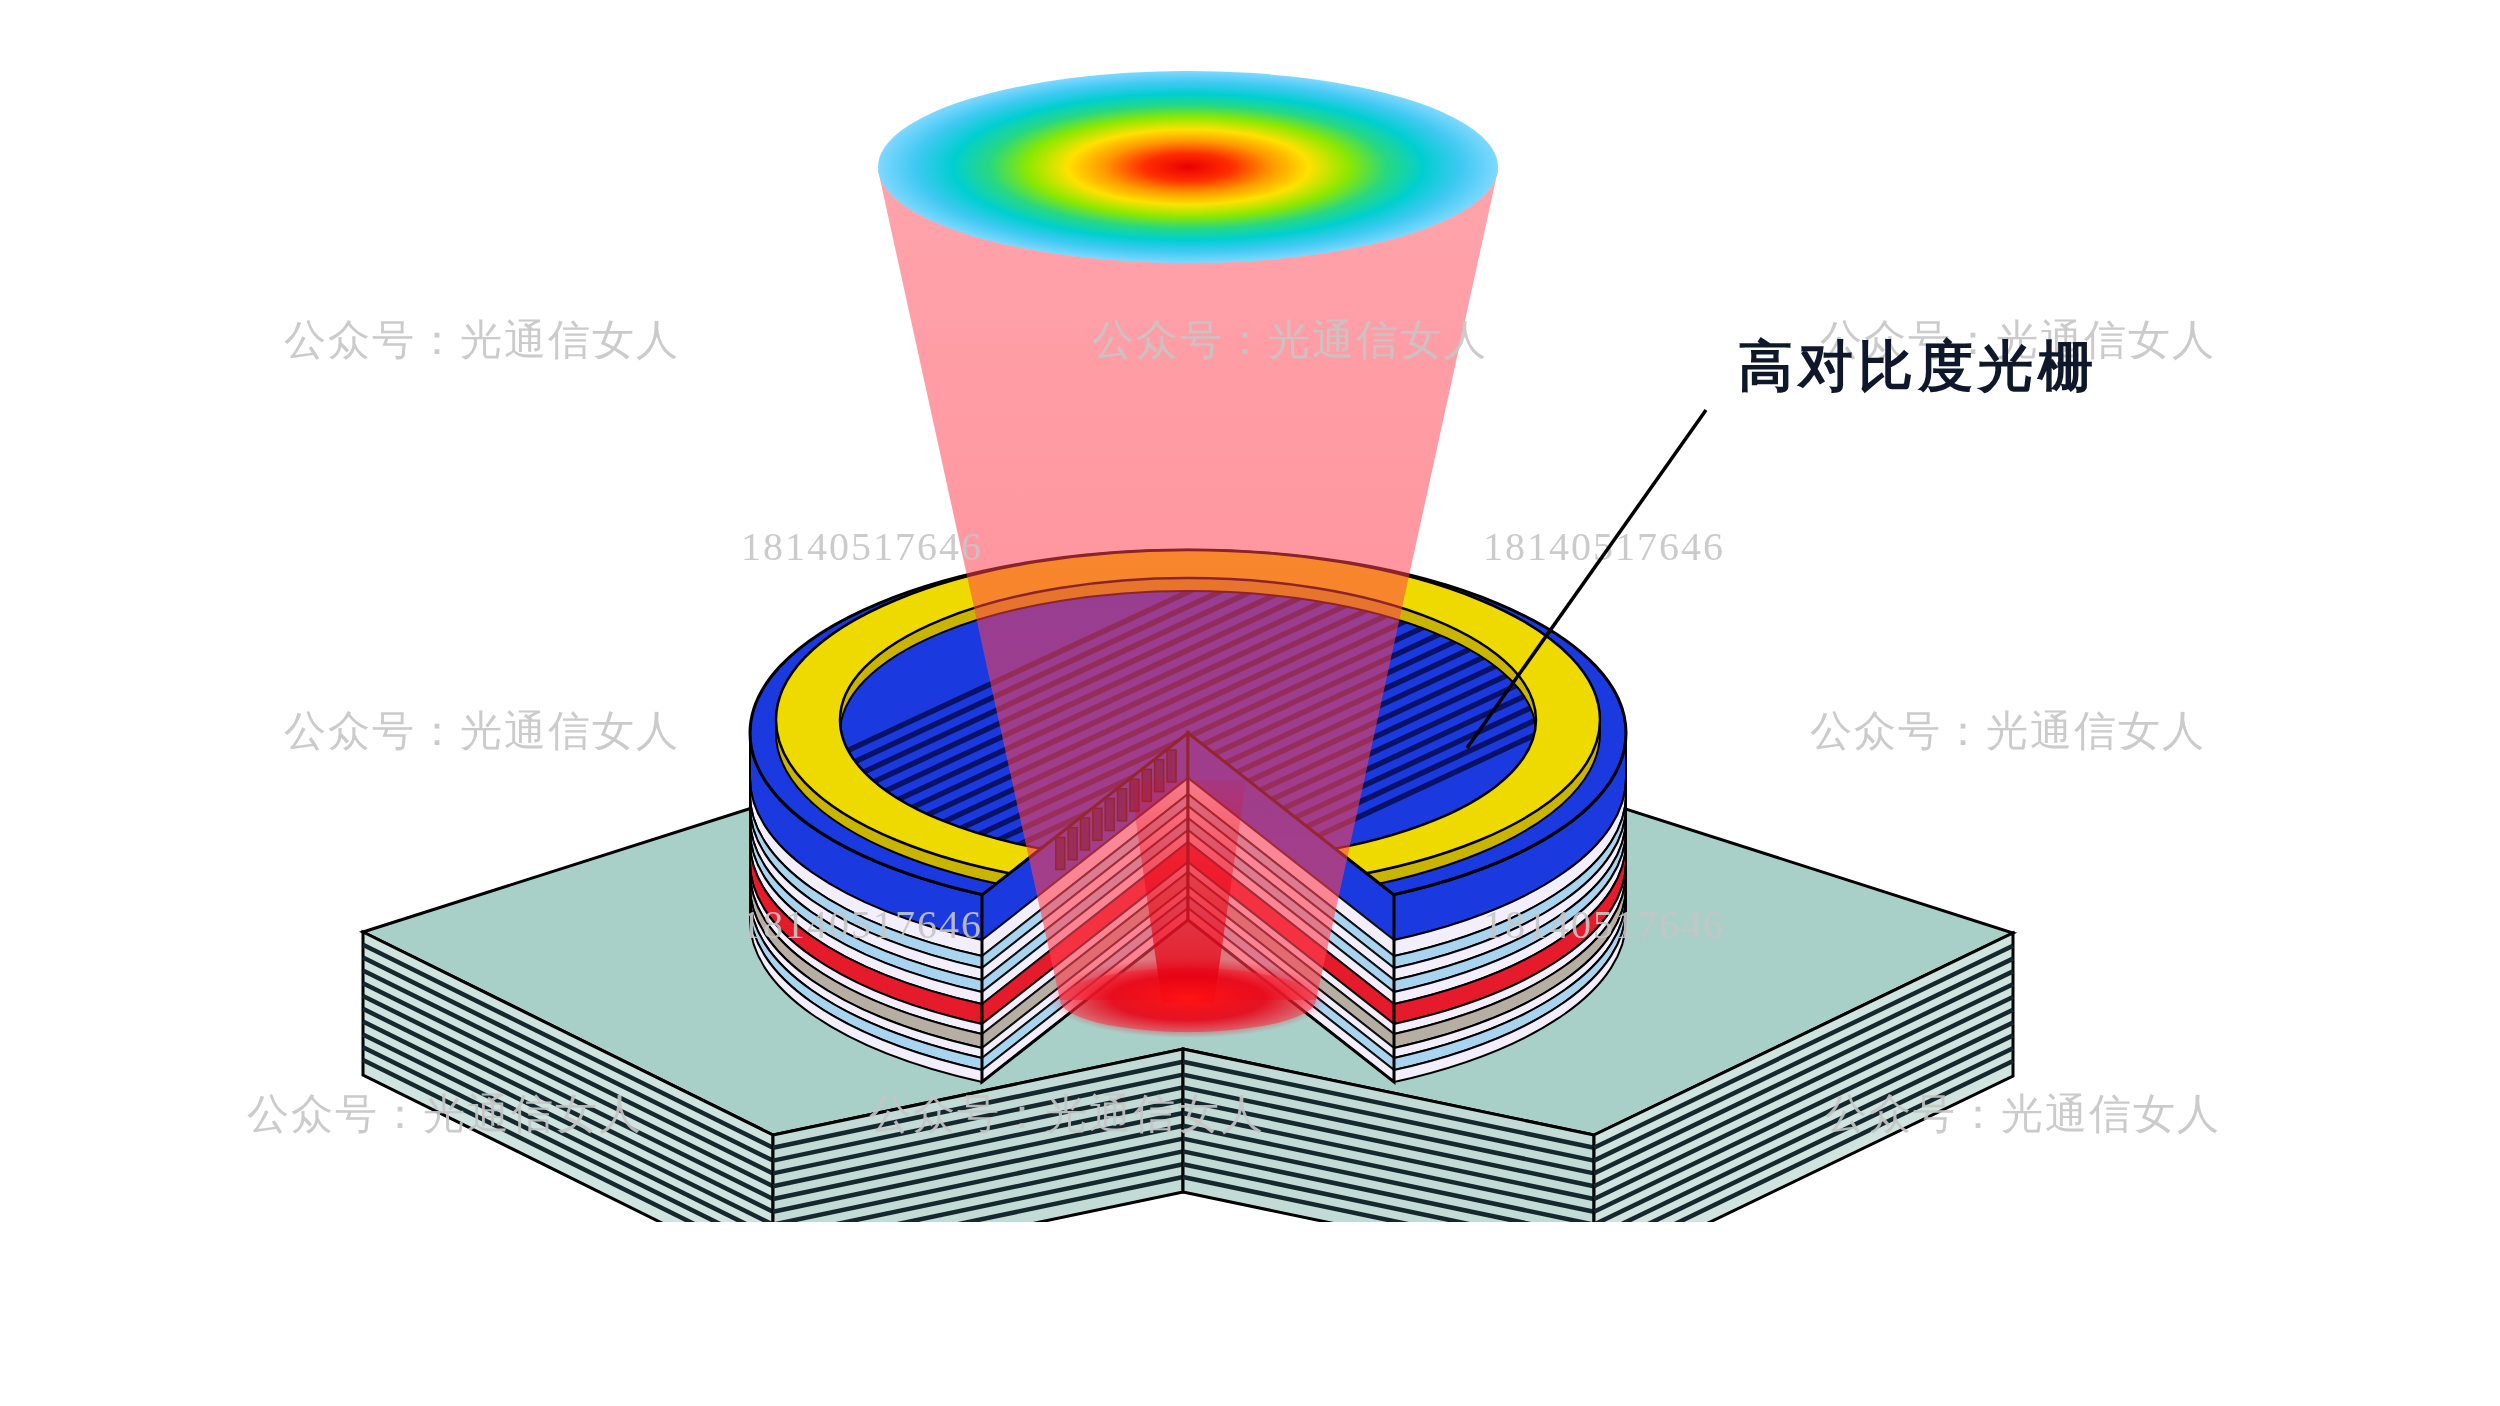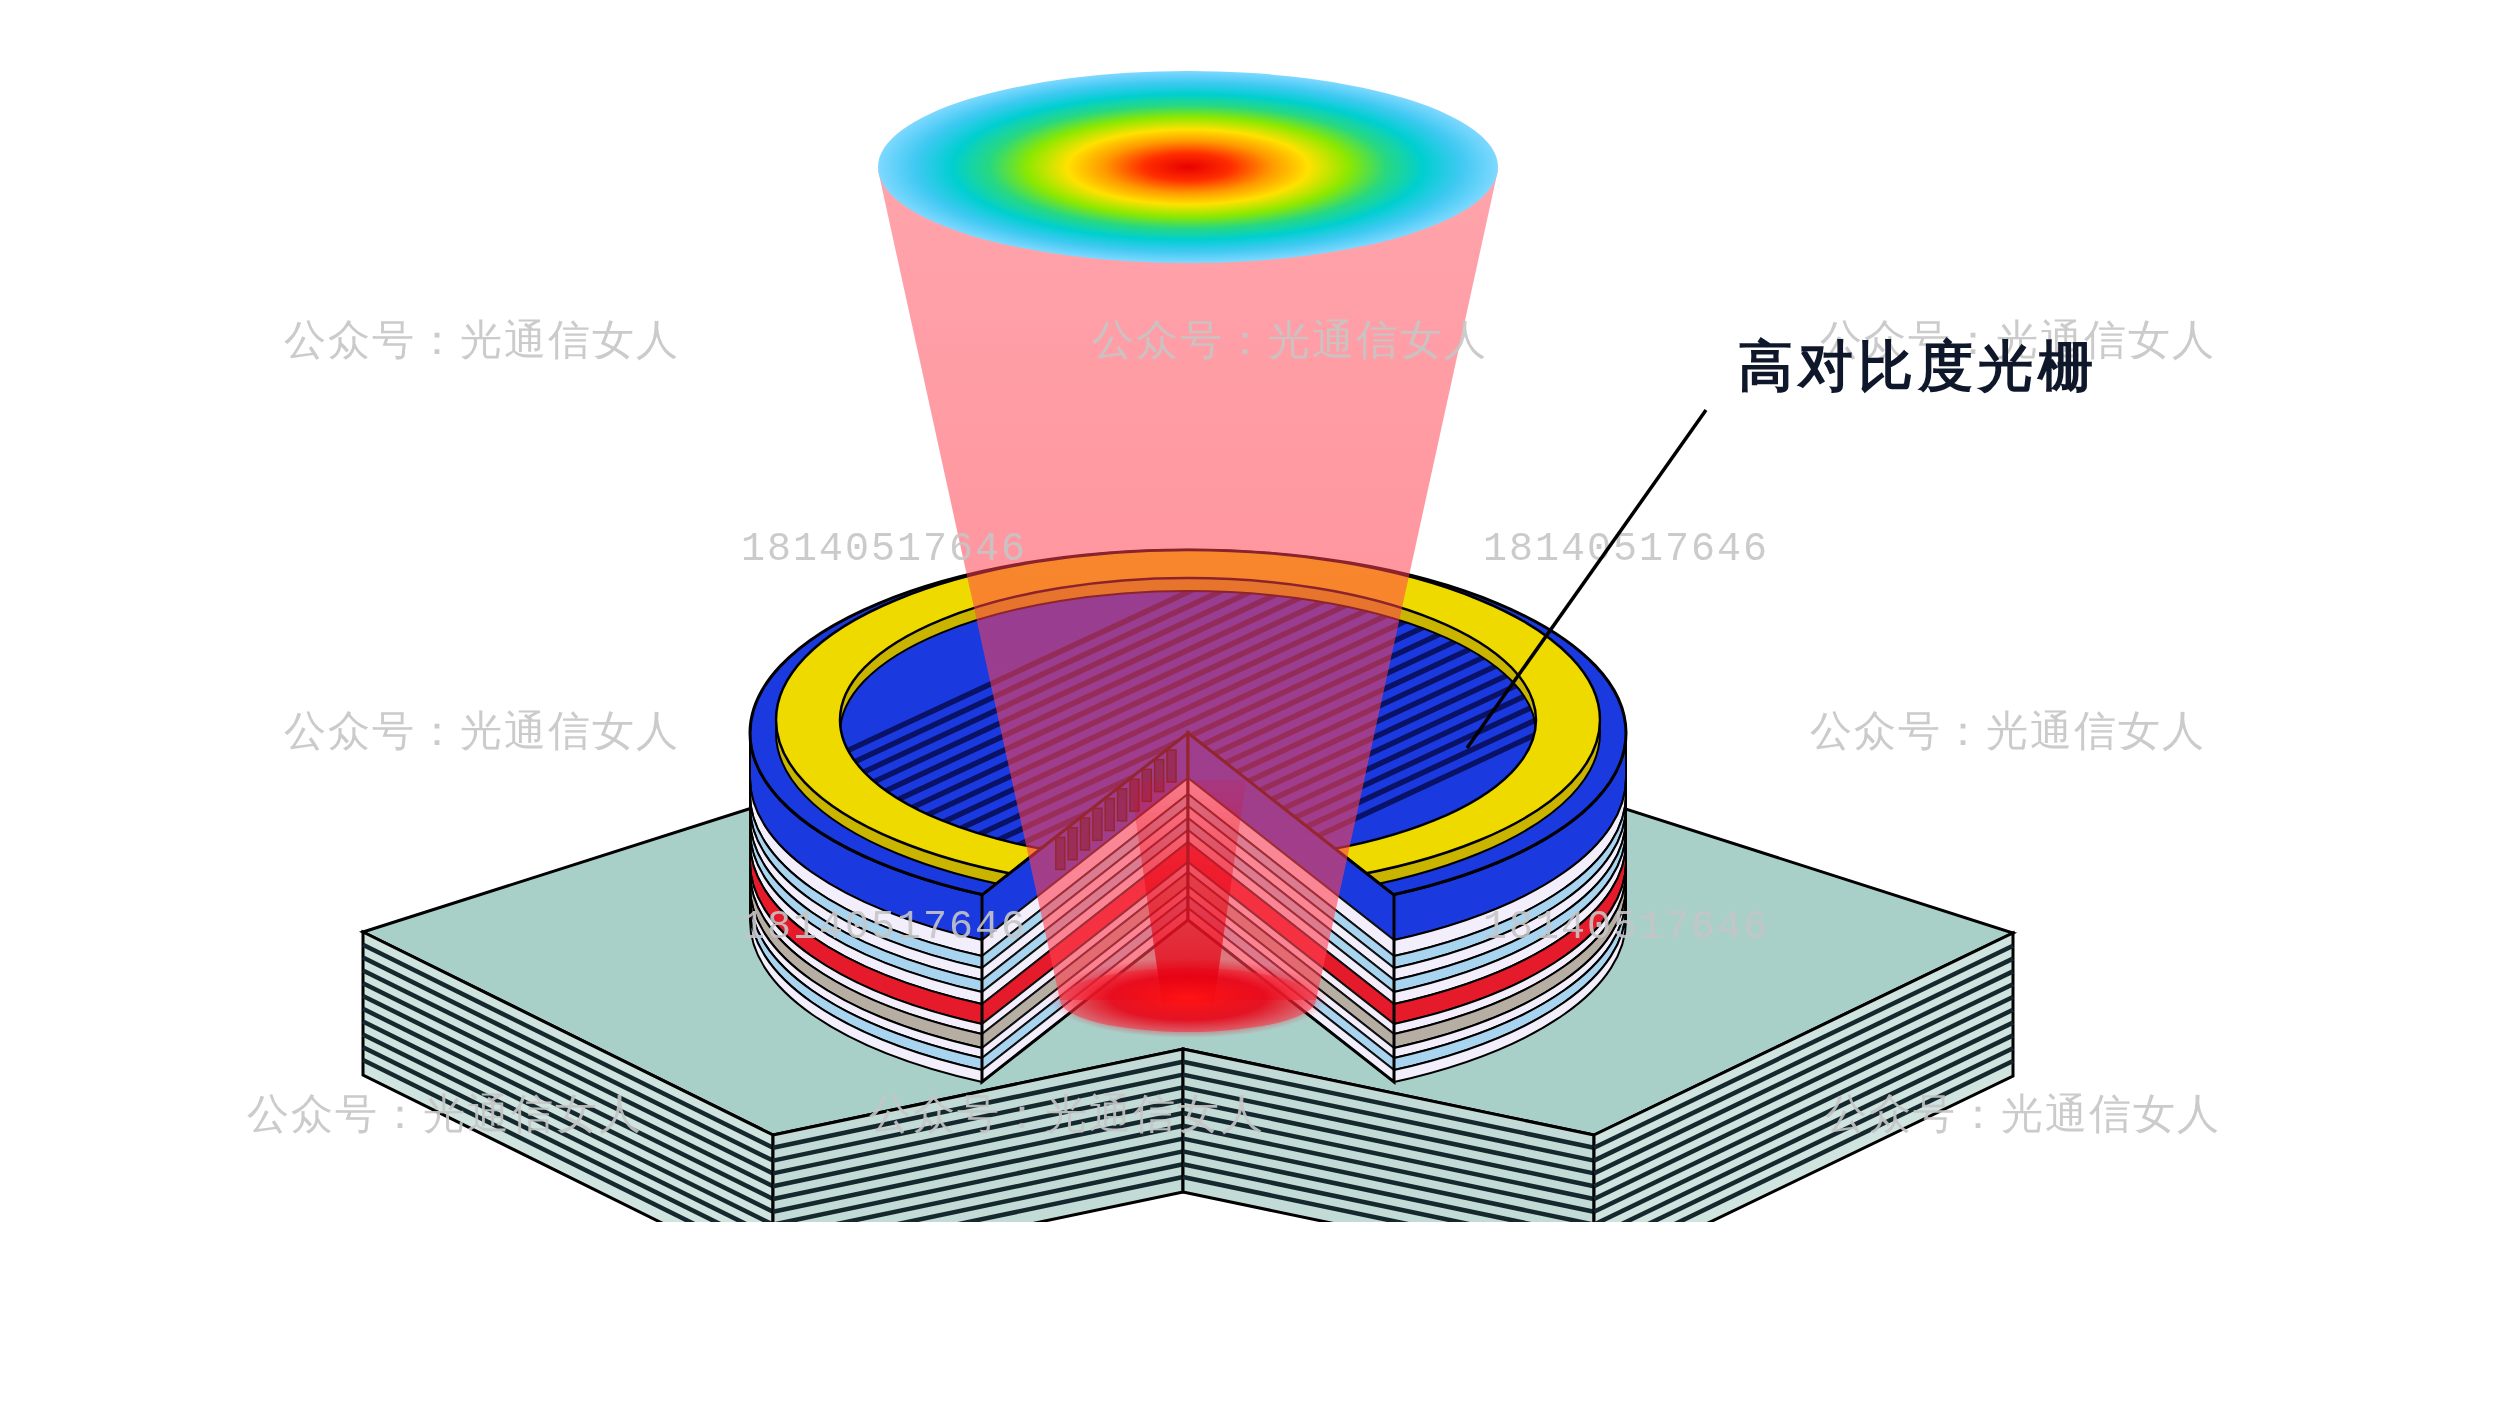--- a/index.html
+++ b/index.html
@@ -1,17 +1,17 @@
 <!DOCTYPE html>
 <html><head>
 <meta charset="utf-8">
 <style>
   html,body{margin:0;padding:0;background:#fff;}
   .canvas{position:relative;width:2500px;height:1222px;background:#fff;overflow:hidden;
-          font-family:Liberation Mono, monospace;}
+          font-family:Liberation Serif, serif;}
   svg{position:absolute;left:0;top:0;}
   .grating-label{position:absolute;left:1738px;top:330px;font-size:55px;font-weight:600;
           color:#0f172a;letter-spacing:5px;white-space:nowrap;z-index:30;}
 </style>
 </head>
 <body>
 
 <div class="canvas">
   <svg id="scene" width="2500" height="1406" viewBox="0 0 2500 1406">
       <defs>

